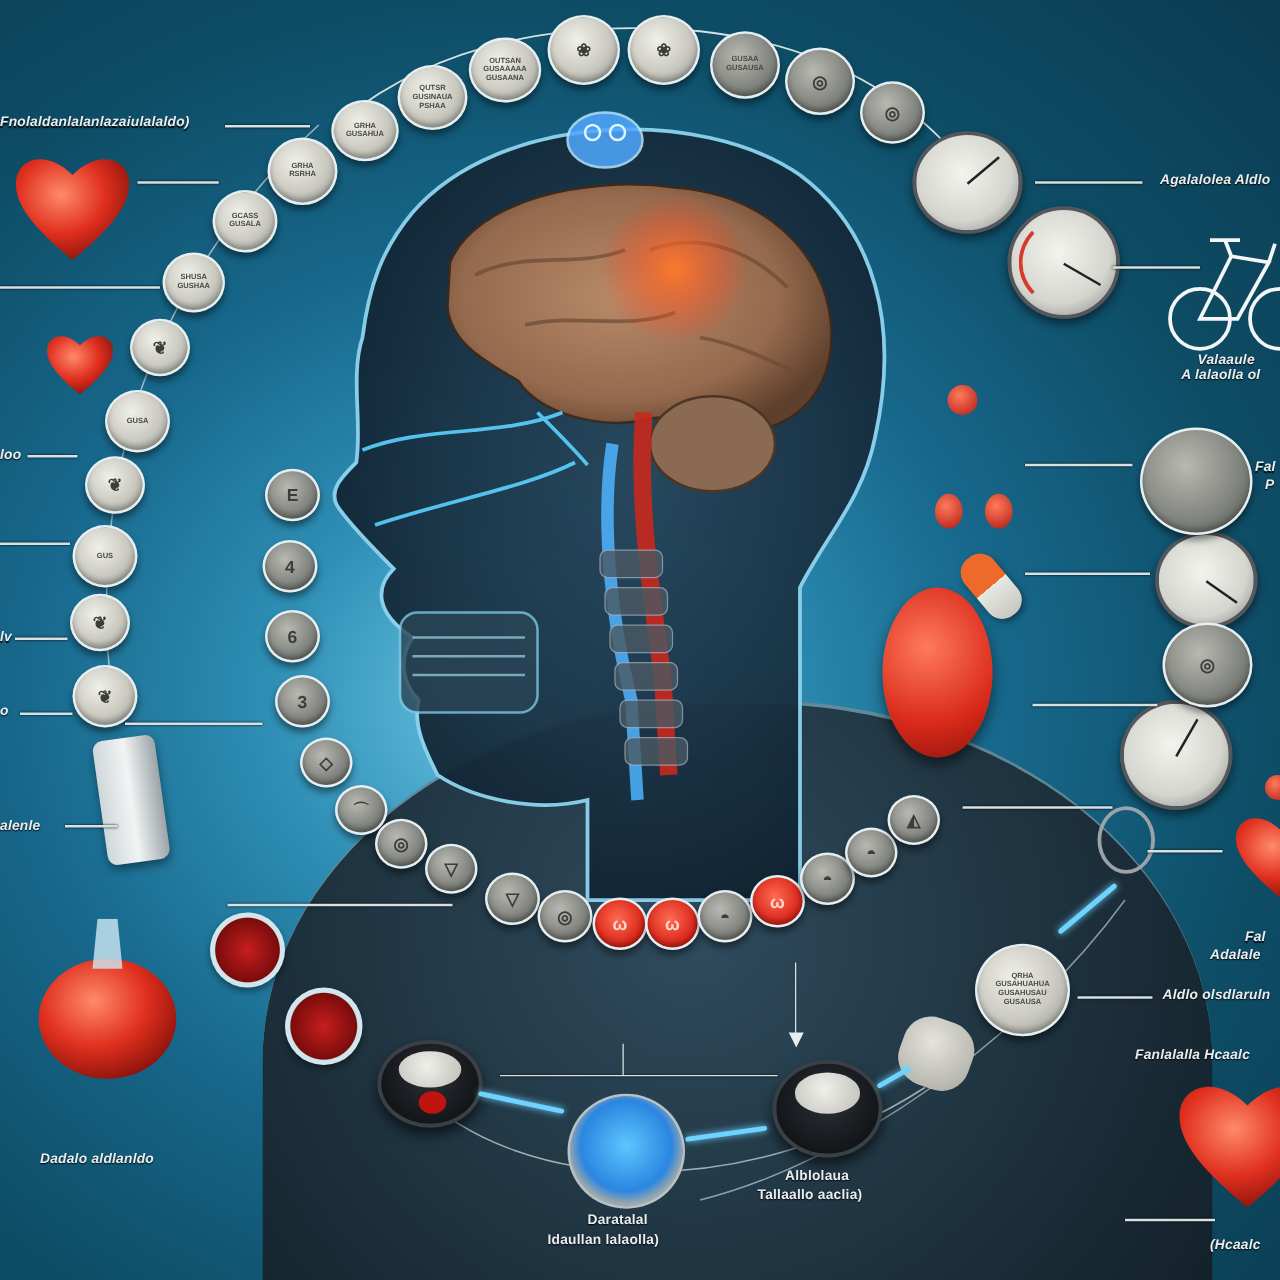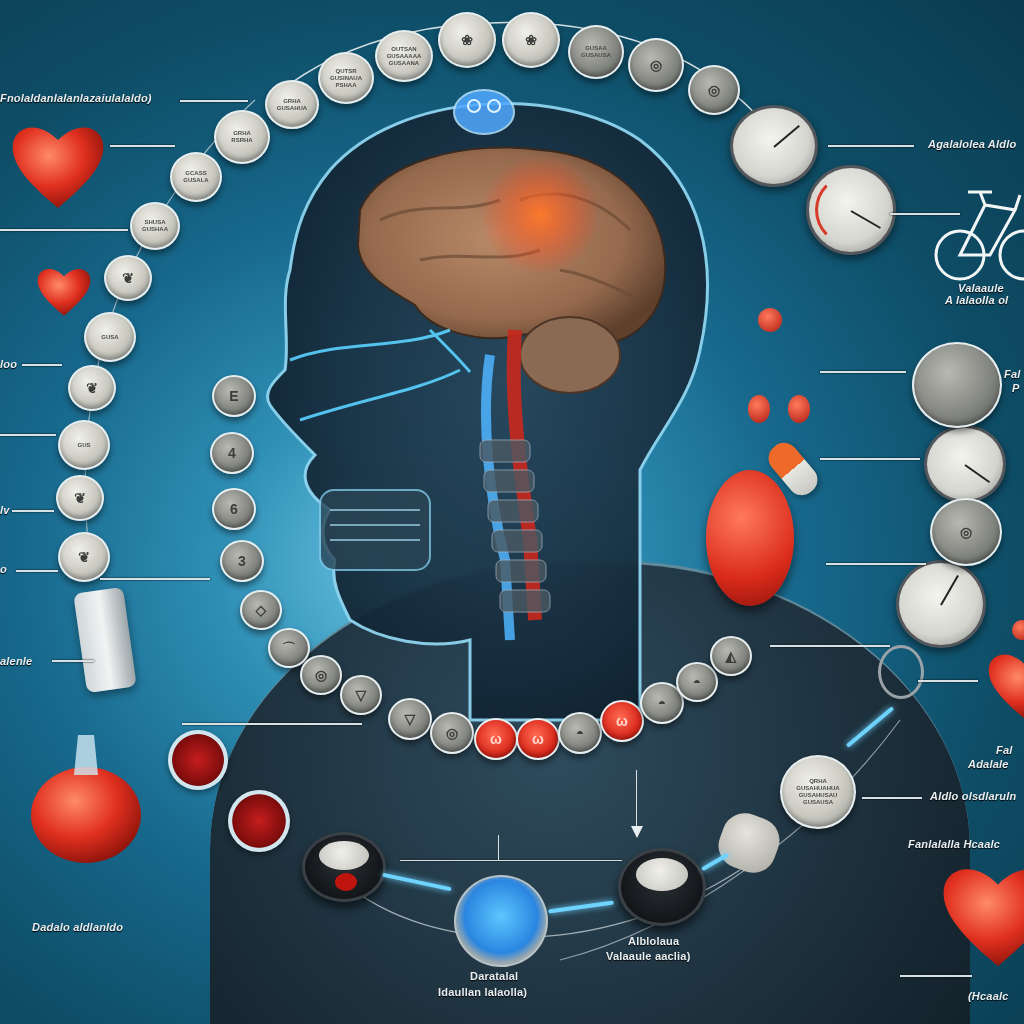--- a/index.html
+++ b/index.html
@@ -354,13 +354,13 @@
 <span class="label" style="left:968px;top:758px;">Adalale</span>
 <div class="line" style="left:862px;top:797px;width:60px;"></div>
 <span class="label" style="left:930px;top:790px;">Aldlo olsdlaruln</span>
 <span class="label" style="left:908px;top:838px;">Fanlalalla Hcaalc</span>
 <div class="line" style="left:900px;top:975px;width:72px;"></div>
 <span class="label" style="left:968px;top:990px;">(Hcaalc</span>
 
 <span class="label" style="left:470px;top:970px;font-style:normal;">Daratalal</span>
 <span class="label" style="left:438px;top:986px;font-style:normal;">Idaullan lalaolla)</span>
 <span class="label" style="left:628px;top:935px;font-style:normal;">Alblolaua</span>
-<span class="label" style="left:606px;top:950px;font-style:normal;">Valaaule aaclia)</span>
+<span class="label" style="left:606px;top:950px;font-style:normal;">Tallaallo aaclia)</span>
 
 </body></html>

